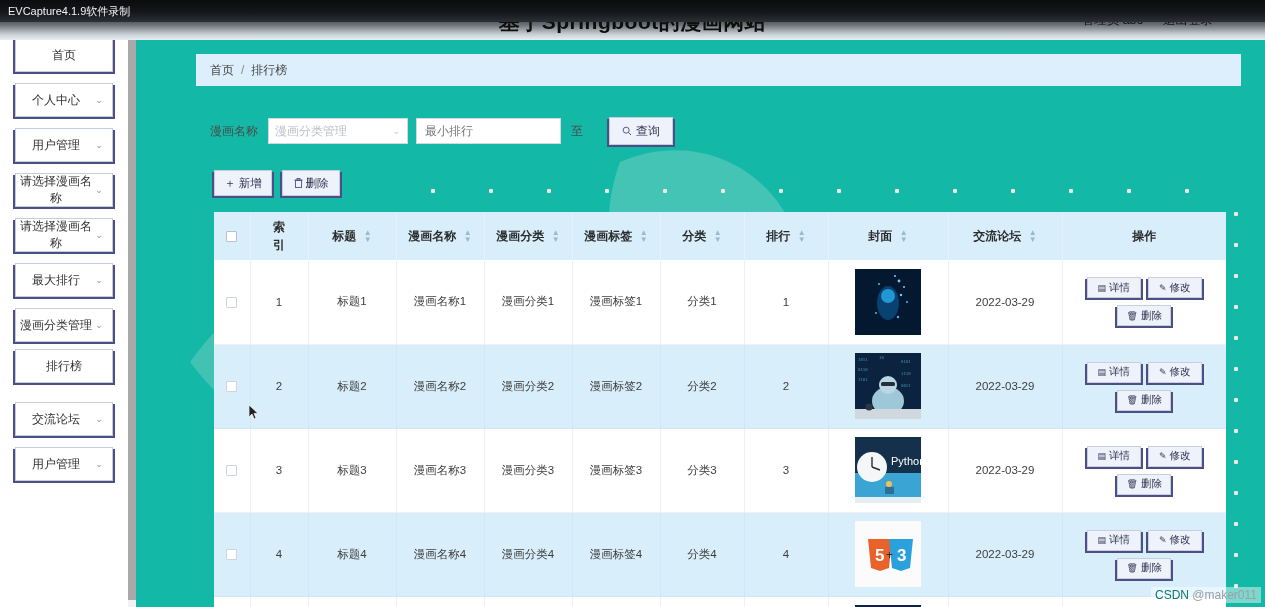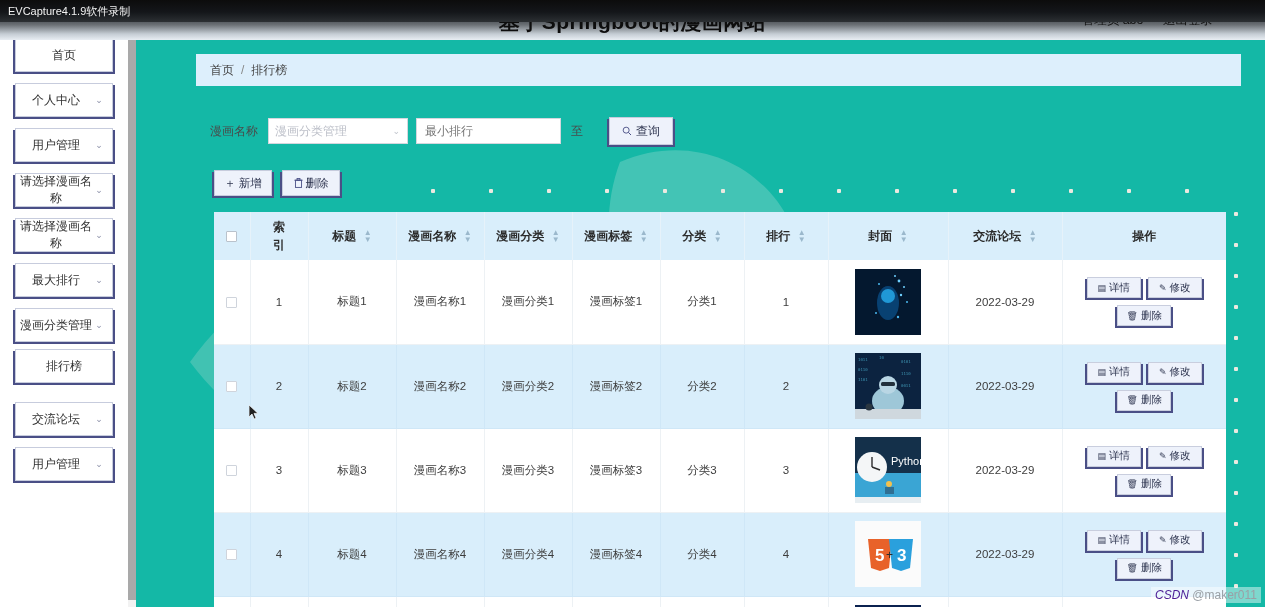--- a/index.html
+++ b/index.html
@@ -183,21 +183,21 @@
     position: absolute; left: 249px; top: 383px; width: 10px; height: 15px;
     z-index: 60; pointer-events: none;
   }
 
   
   #watermark {
     position: absolute; right: 4px; bottom: 4px; z-index: 70;
     font-size: 12px; color: #9aa0a6; background: rgba(255,255,255,.45);
     padding: 1px 4px; white-space: nowrap;
   }
-  #watermark .csdn { color: #4c1d95; font-style: italic; }
+  #watermark .csdn { color: #0f766e; }
 </style>
 </head>
 <body>
 
 <div id="page">
 
   <svg id="bg-leaf" viewBox="0 0 700 520">
     <path d="M40 260 C120 150 230 130 330 180 C250 215 180 280 150 360 C110 330 70 300 40 260 Z" fill="#dfe6e0"></path>
     <path d="M90 430 C150 360 230 340 300 360 C240 400 190 450 170 500 C140 480 110 455 90 430 Z" fill="#e6ebe6"></path>
     <path d="M470 60 C540 30 610 60 640 120 C570 115 510 140 470 190 C455 145 455 100 470 60 Z" fill="#e9eeea"></path>

